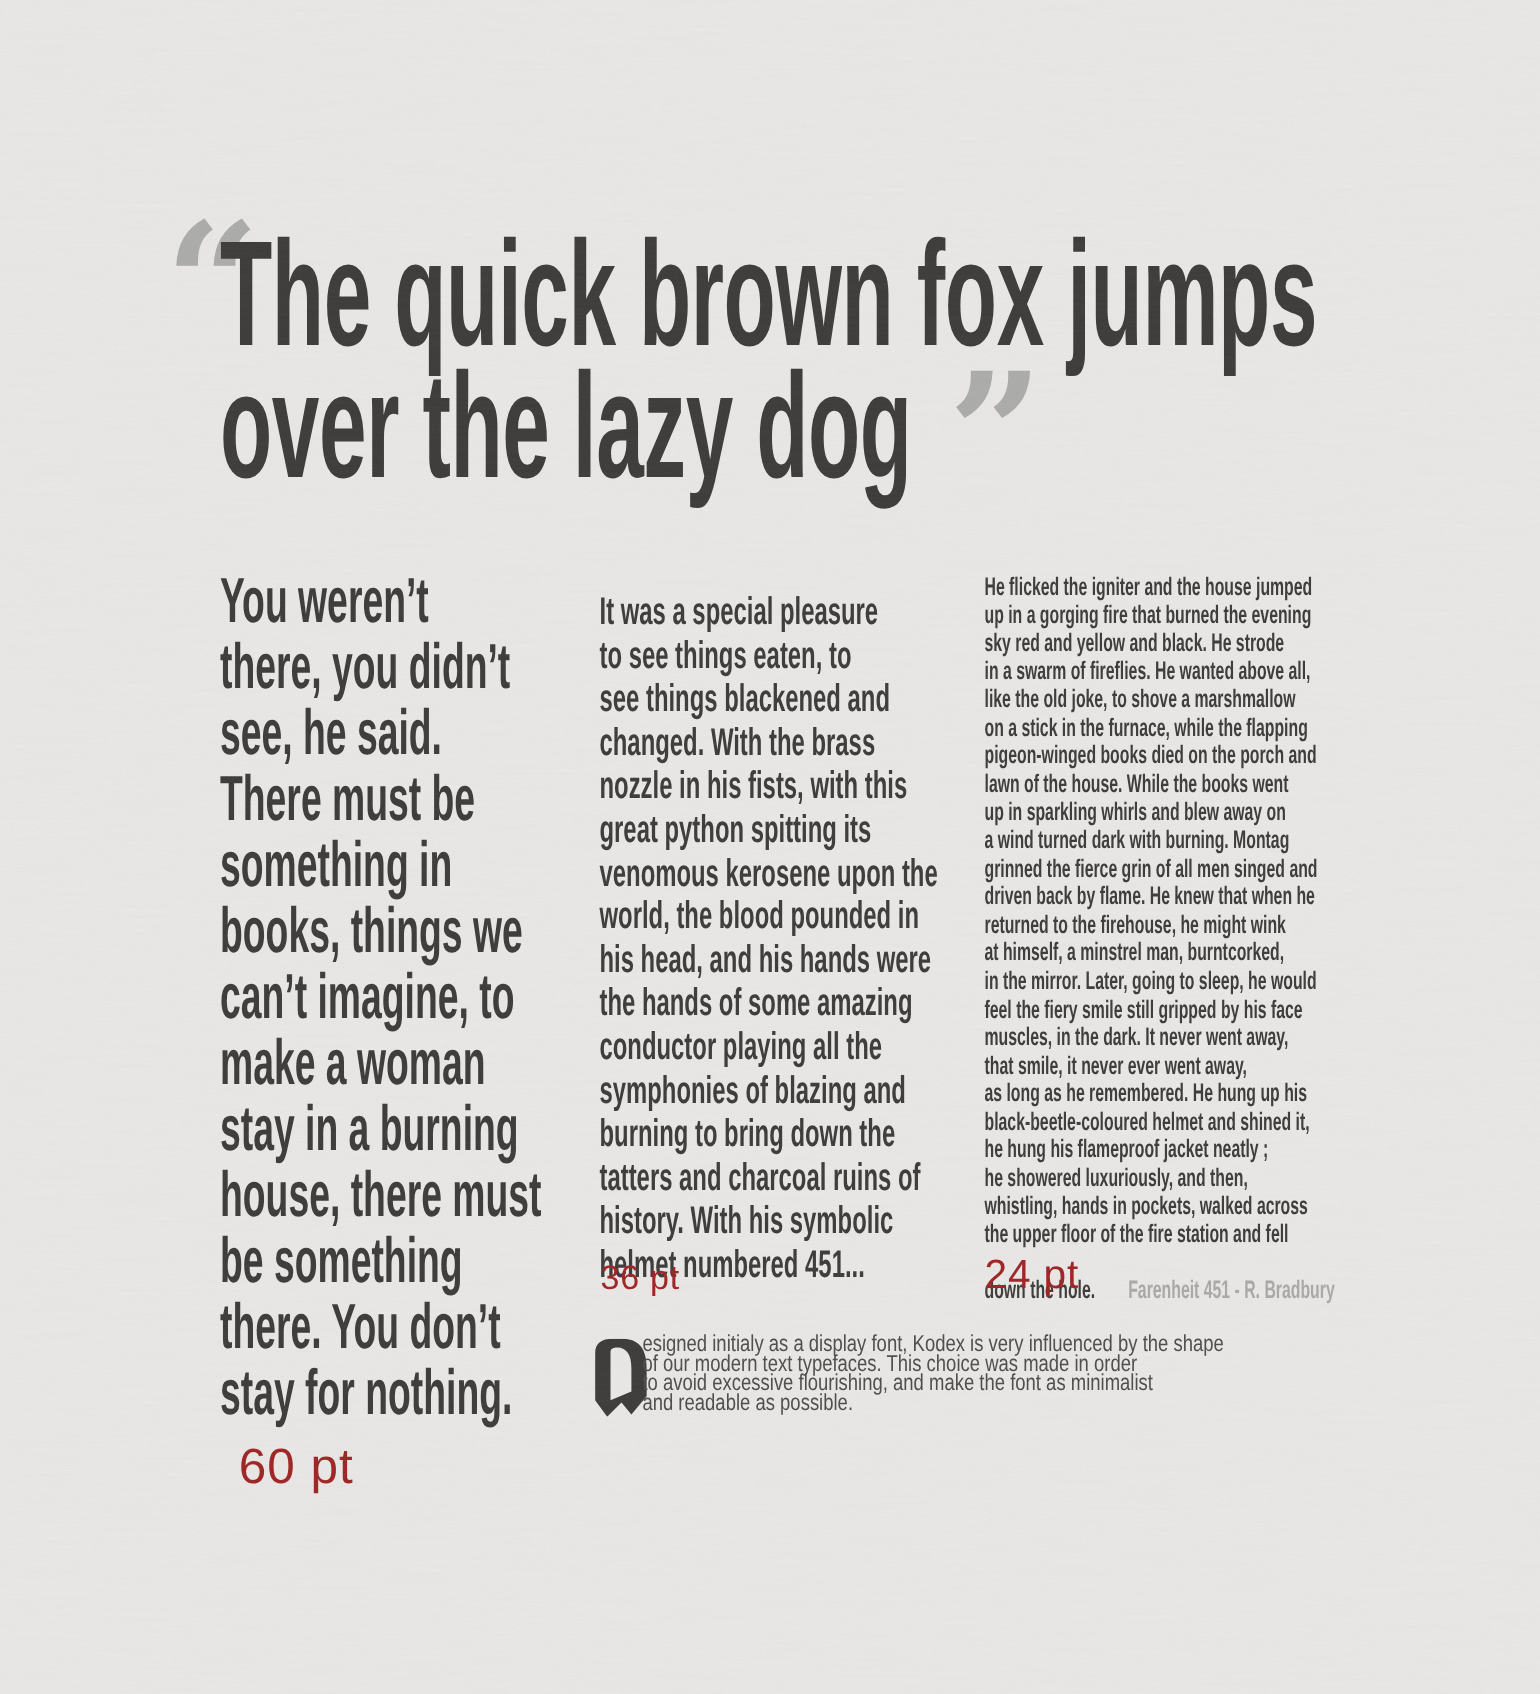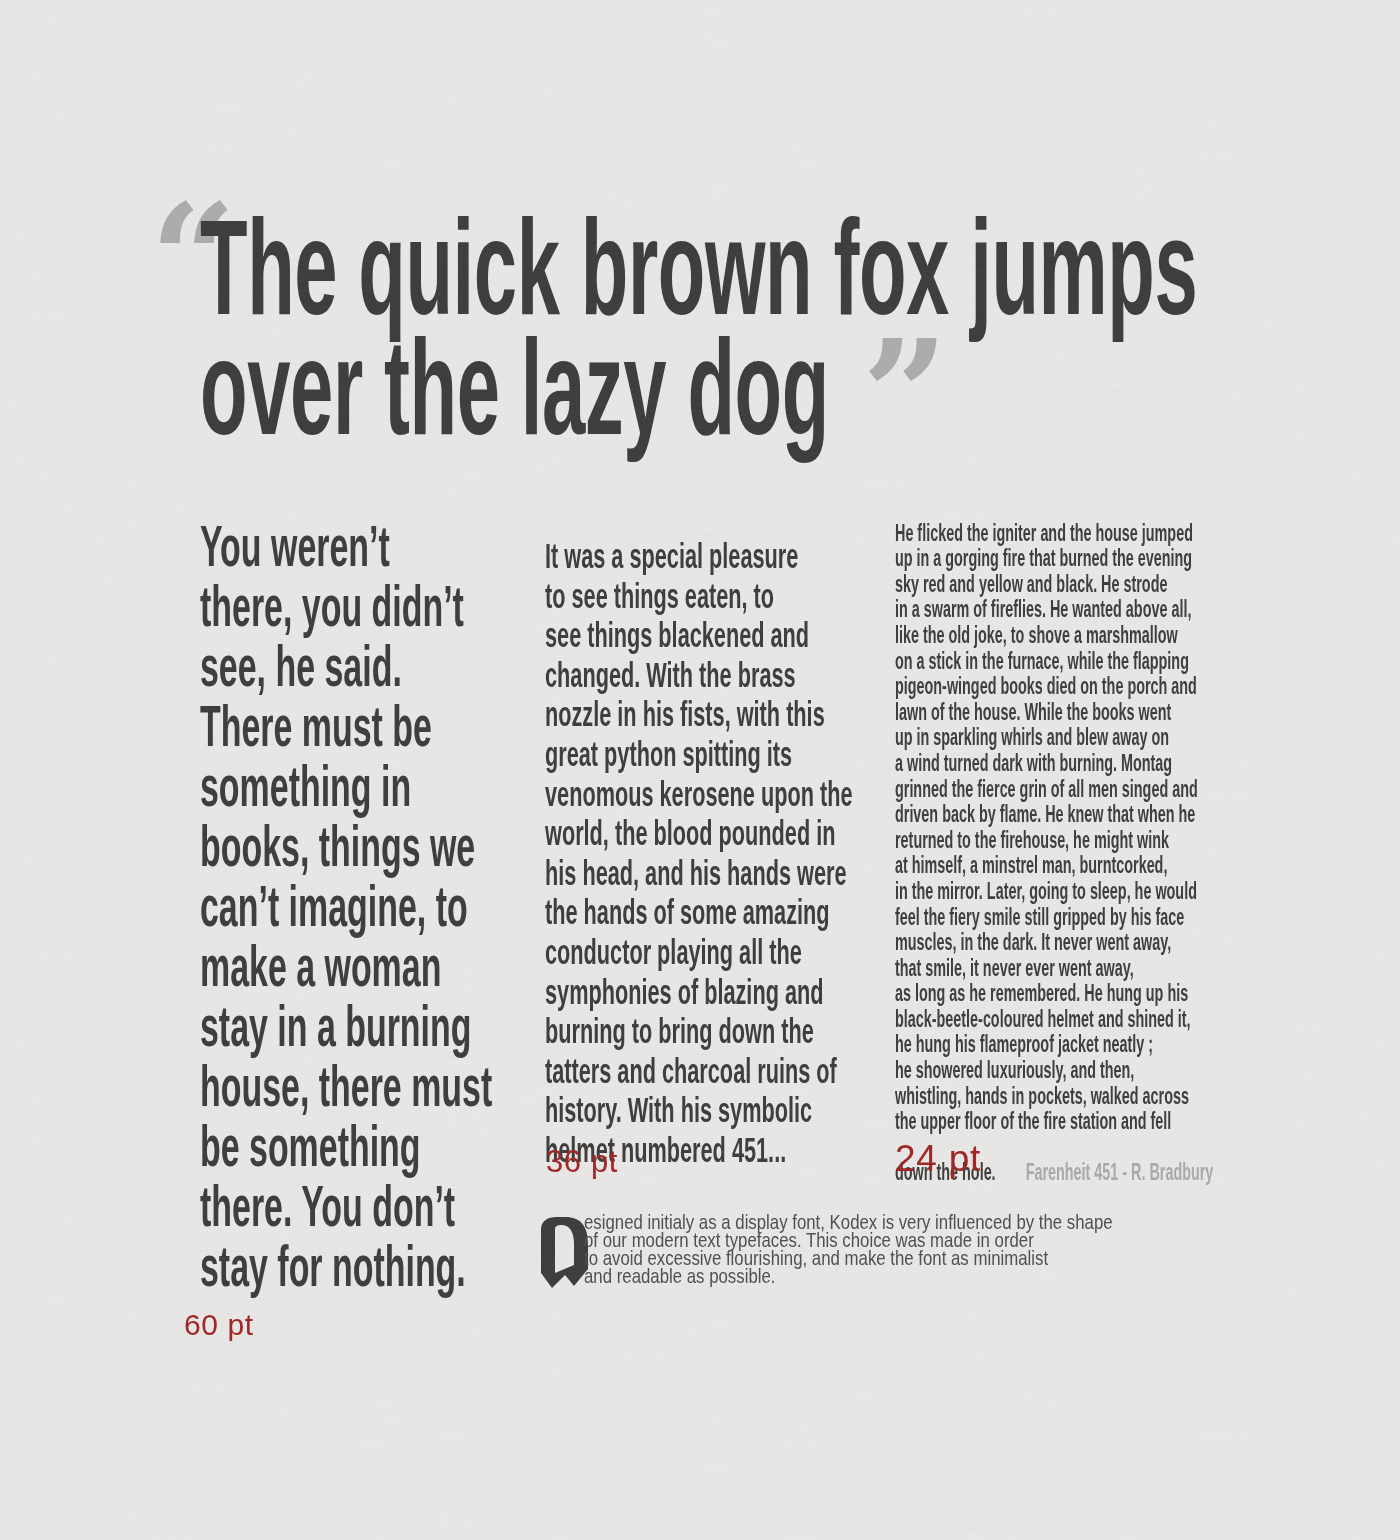--- a/index.html
+++ b/index.html
@@ -60,21 +60,21 @@
     margin-left:48px;
   }
   .size-label{
     position:absolute;
     font-family:Liberation Sans, sans-serif;
     font-weight:400;
     color:#9e2121;
     line-height:1;
     letter-spacing:0.02em;
   }
-  .label-60{left:184px;top:1310px;font-size:30px;}
+  .label-60{left:217px;top:1310px;font-size:45px;}
   .label-36{left:546px;top:1146px;font-size:31px;}
   .label-24{left:895px;top:1140px;font-size:37px;}
   .drop-cap{
     position:absolute;
     left:541px;top:1217px;
   }
   .about-text{
     position:absolute;
     left:584px;top:1213px;
     width:780px;

